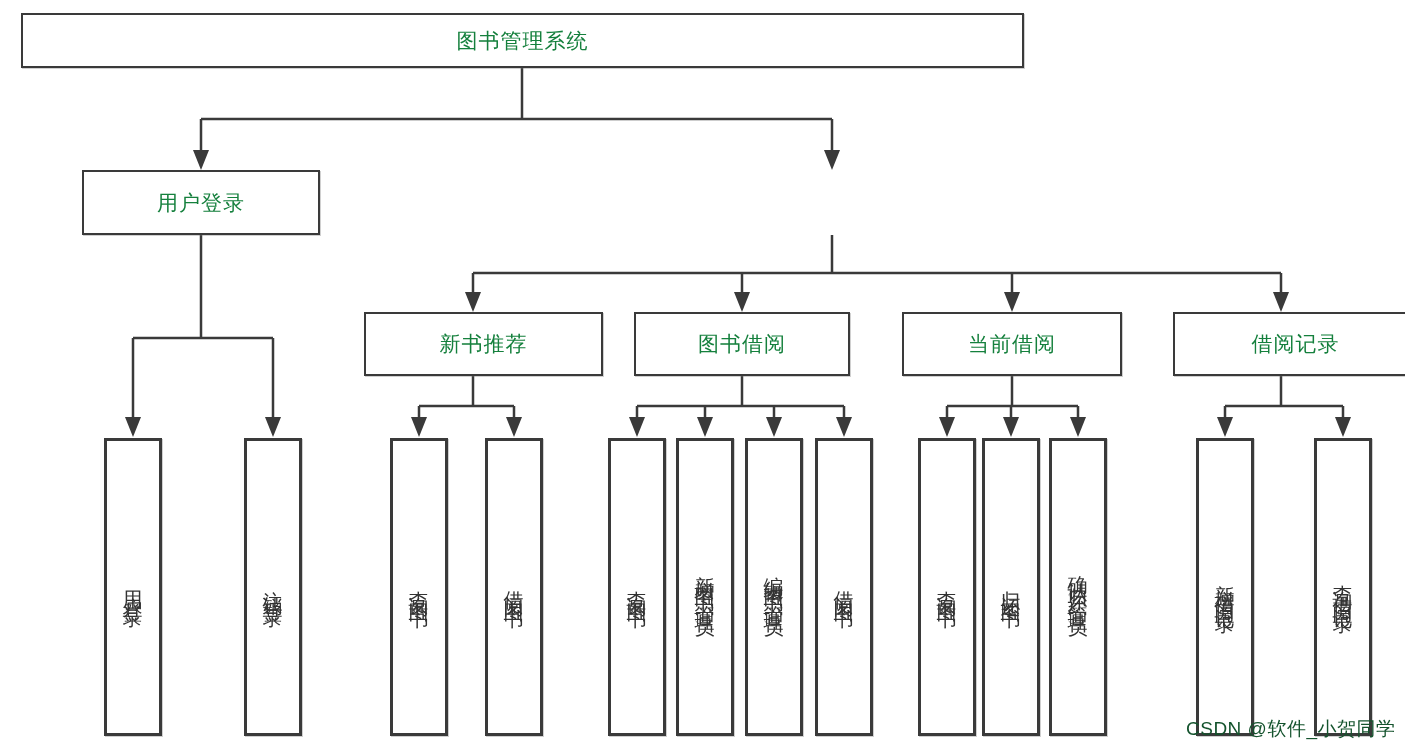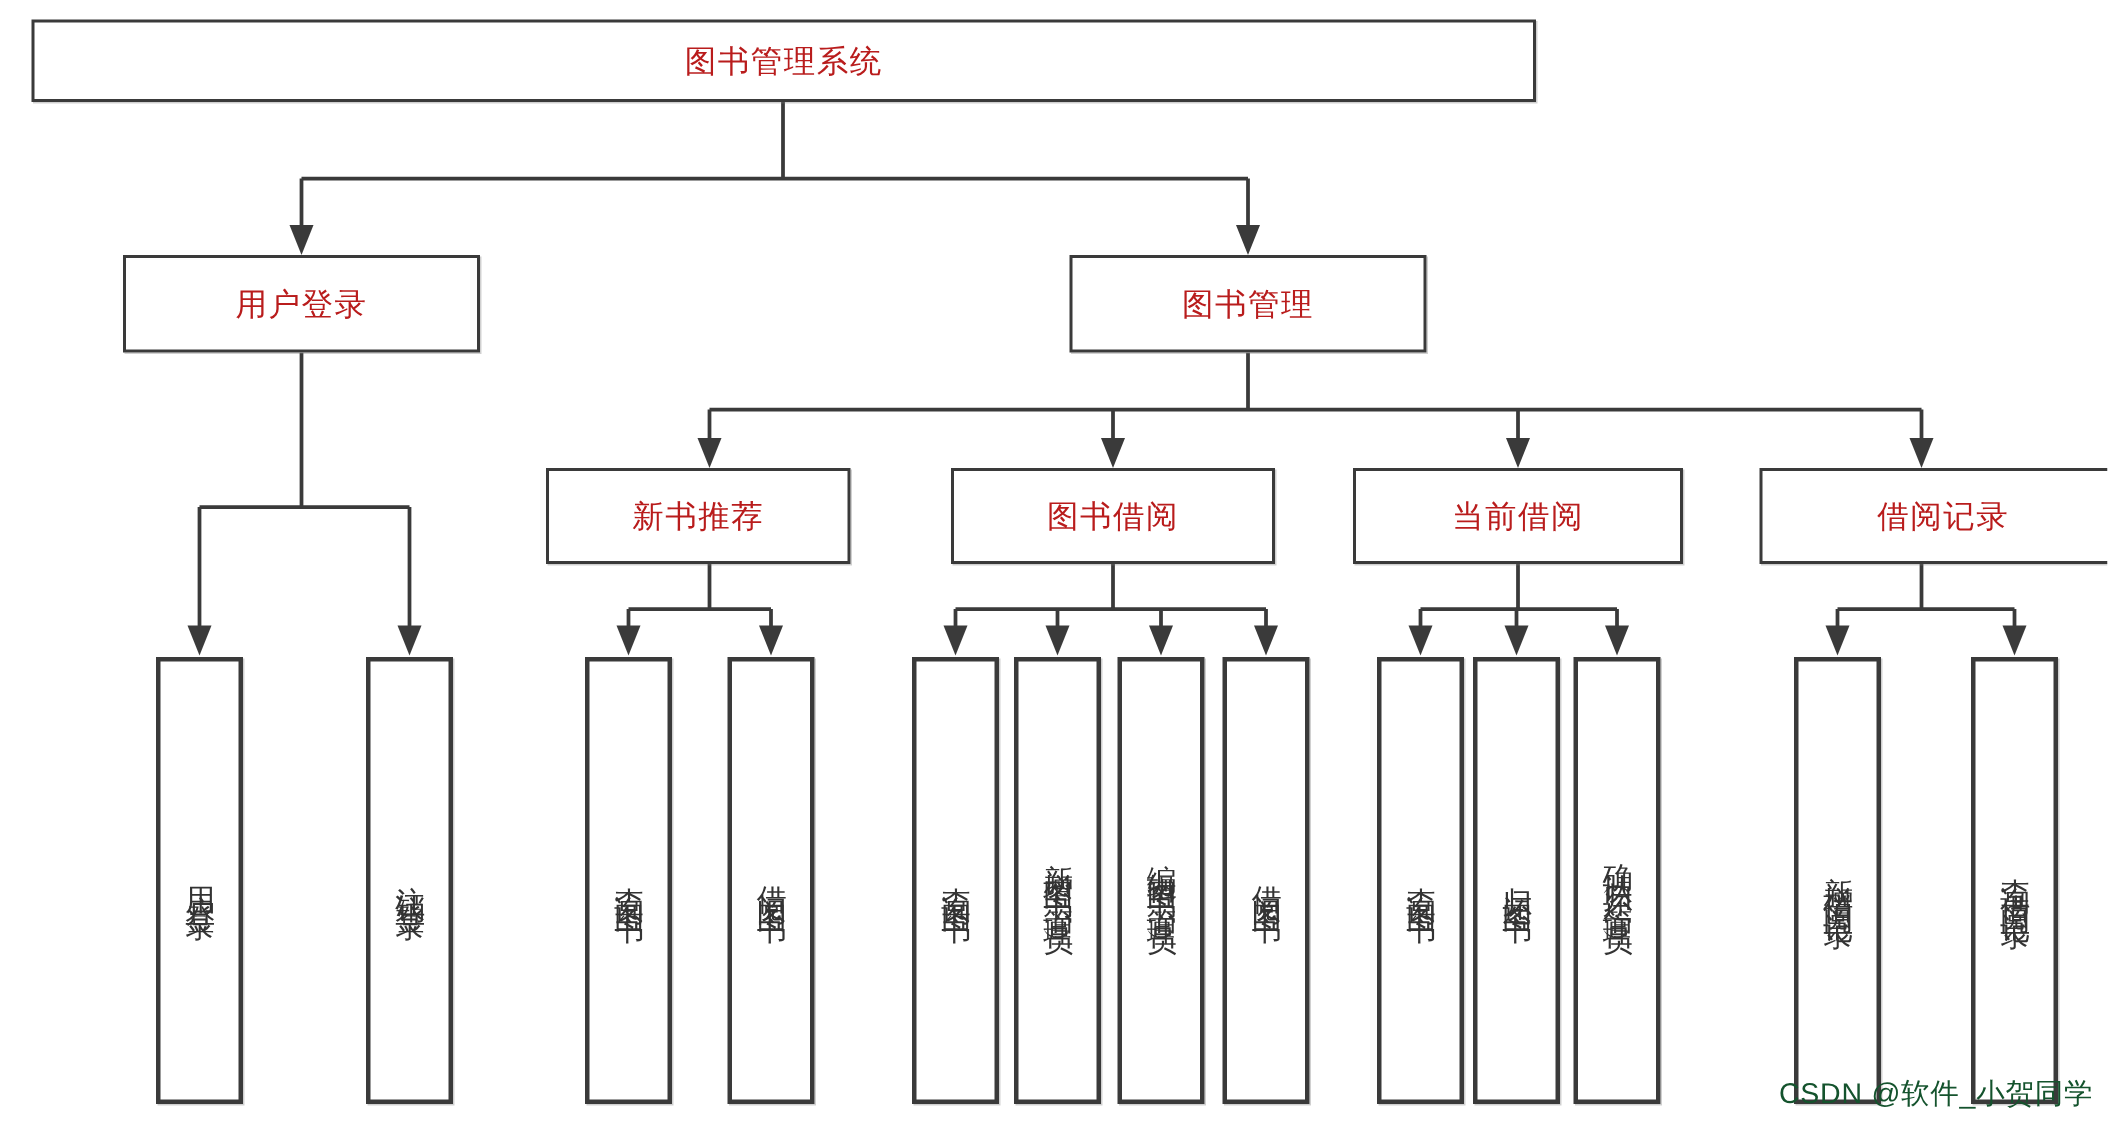--- a/index.html
+++ b/index.html
@@ -10,21 +10,21 @@
     font-family:"Liberation Sans", sans-serif;
     overflow:hidden;
   }
   #wires { position:absolute; left:0; top:0; width:1405px; height:747px; }
   .node {
     position:absolute;
     background:#ffffff;
     border:2px solid #3a3a3a;
     box-sizing:border-box;
     display:flex; align-items:center; justify-content:center;
-    color:#b91c1c;
+    color:#15803d;
     font-size:21px;
     letter-spacing:1px;
     box-shadow:1px 1px 0 rgba(120,120,120,.35);
   }
   .leaf {
     position:absolute;
     width:58px; height:298px; top:438px;
     background:#ffffff;
     border:3px solid #3a3a3a;
     box-sizing:border-box;
@@ -37,21 +37,21 @@
     font-size:20px;
     letter-spacing:6px;
     line-height:1;
     color:#333333;
     white-space:nowrap;
   }
   
   #root-box        { left:21px;  top:13px;  width:1003px; height:55px; }
   #user-login-box  { left:82px;  top:170px; width:238px;  height:65px; }
   #book-mgmt-box   { left:713px; top:170px; width:238px;  height:65px; }
-  #new-book-box    { left:364px; top:312px; width:203px;  height:64px; }
+  #new-book-box    { left:364px; top:312px; width:239px;  height:64px; }
   #book-borrow-box { left:634px; top:312px; width:216px;  height:64px;align-items:center; }
   #cur-borrow-box  { left:902px; top:312px; width:220px;  height:64px;justify-content:center; }
   #rec-box         { left:1173px;top:312px; width:245px;  height:64px; }
 
   #leaf-a1 { left:104px; } #leaf-a2 { left:244px; }
   #leaf-b1 { left:390px; } #leaf-b2 { left:485px; }
   #leaf-c1 { left:608px; } #leaf-c2 { left:676px; } #leaf-c3 { left:745px; } #leaf-c4 { left:815px; }
   #leaf-d1 { left:918px; } #leaf-d2 { left:982px; } #leaf-d3 { left:1049px; }
   #leaf-e1 { left:1196px; } #leaf-e2 { left:1314px; }
 
@@ -96,23 +96,20 @@
       <polygon points="1335,417 1351,417 1343,437"></polygon>
     </g>
   </svg>
 
   <div class="node" id="root-box">
     <span>图书管理系统</span>
   </div>
 
   <div class="node" id="user-login-box">
     <span>用户登录</span>
-  </div>
-  <div class="node" id="book-mgmt-box">
-    <span>图书管理</span>
   </div>
 
   <div class="node" id="new-book-box">
     <span>新书推荐</span>
   </div>
   <div class="node" id="book-borrow-box">
     <span>图书借阅</span>
   </div>
   <div class="node" id="cur-borrow-box">
     <span>当前借阅</span>

